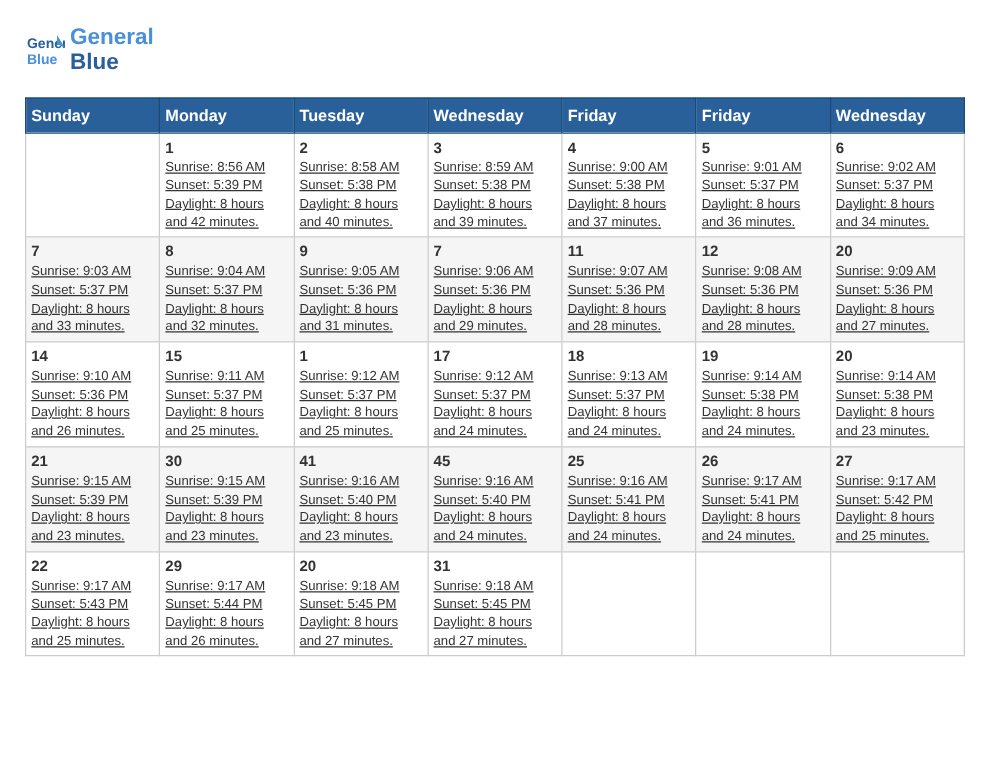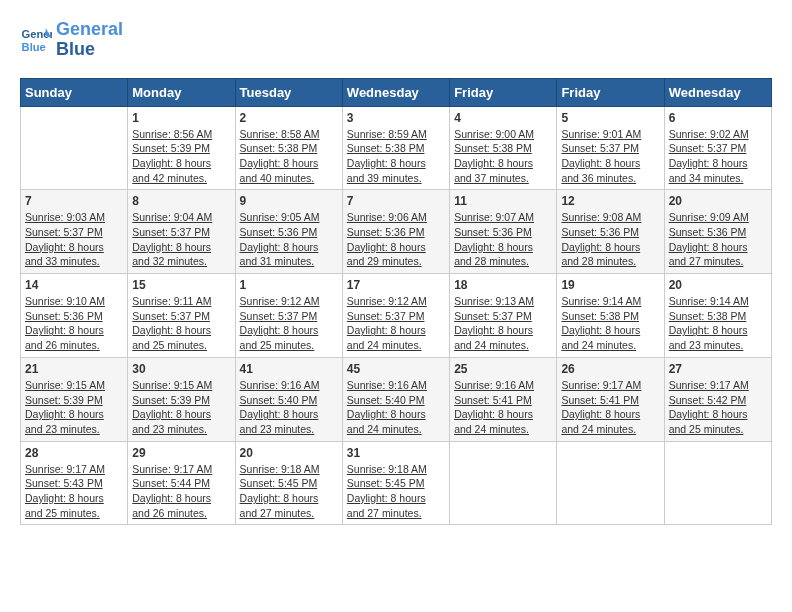--- a/index.html
+++ b/index.html
@@ -231,21 +231,21 @@
           <span class="day-num">26</span>
           <div class="day-info">Sunrise: 9:17 AM<br>Sunset: 5:41 PM<br>Daylight: 8 hours<br>and 24 minutes.</div>
         </td>
         <td>
           <span class="day-num">27</span>
           <div class="day-info">Sunrise: 9:17 AM<br>Sunset: 5:42 PM<br>Daylight: 8 hours<br>and 25 minutes.</div>
         </td>
       </tr>
       <tr>
         <td>
-          <span class="day-num">28</span>
+          <span class="day-num">22</span>
           <div class="day-info">Sunrise: 9:17 AM<br>Sunset: 5:43 PM<br>Daylight: 8 hours<br>and 25 minutes.</div>
         </td>
         <td>
           <span class="day-num">29</span>
           <div class="day-info">Sunrise: 9:17 AM<br>Sunset: 5:44 PM<br>Daylight: 8 hours<br>and 26 minutes.</div>
         </td>
         <td>
           <span class="day-num">20</span>
           <div class="day-info">Sunrise: 9:18 AM<br>Sunset: 5:45 PM<br>Daylight: 8 hours<br>and 27 minutes.</div>
         </td>

